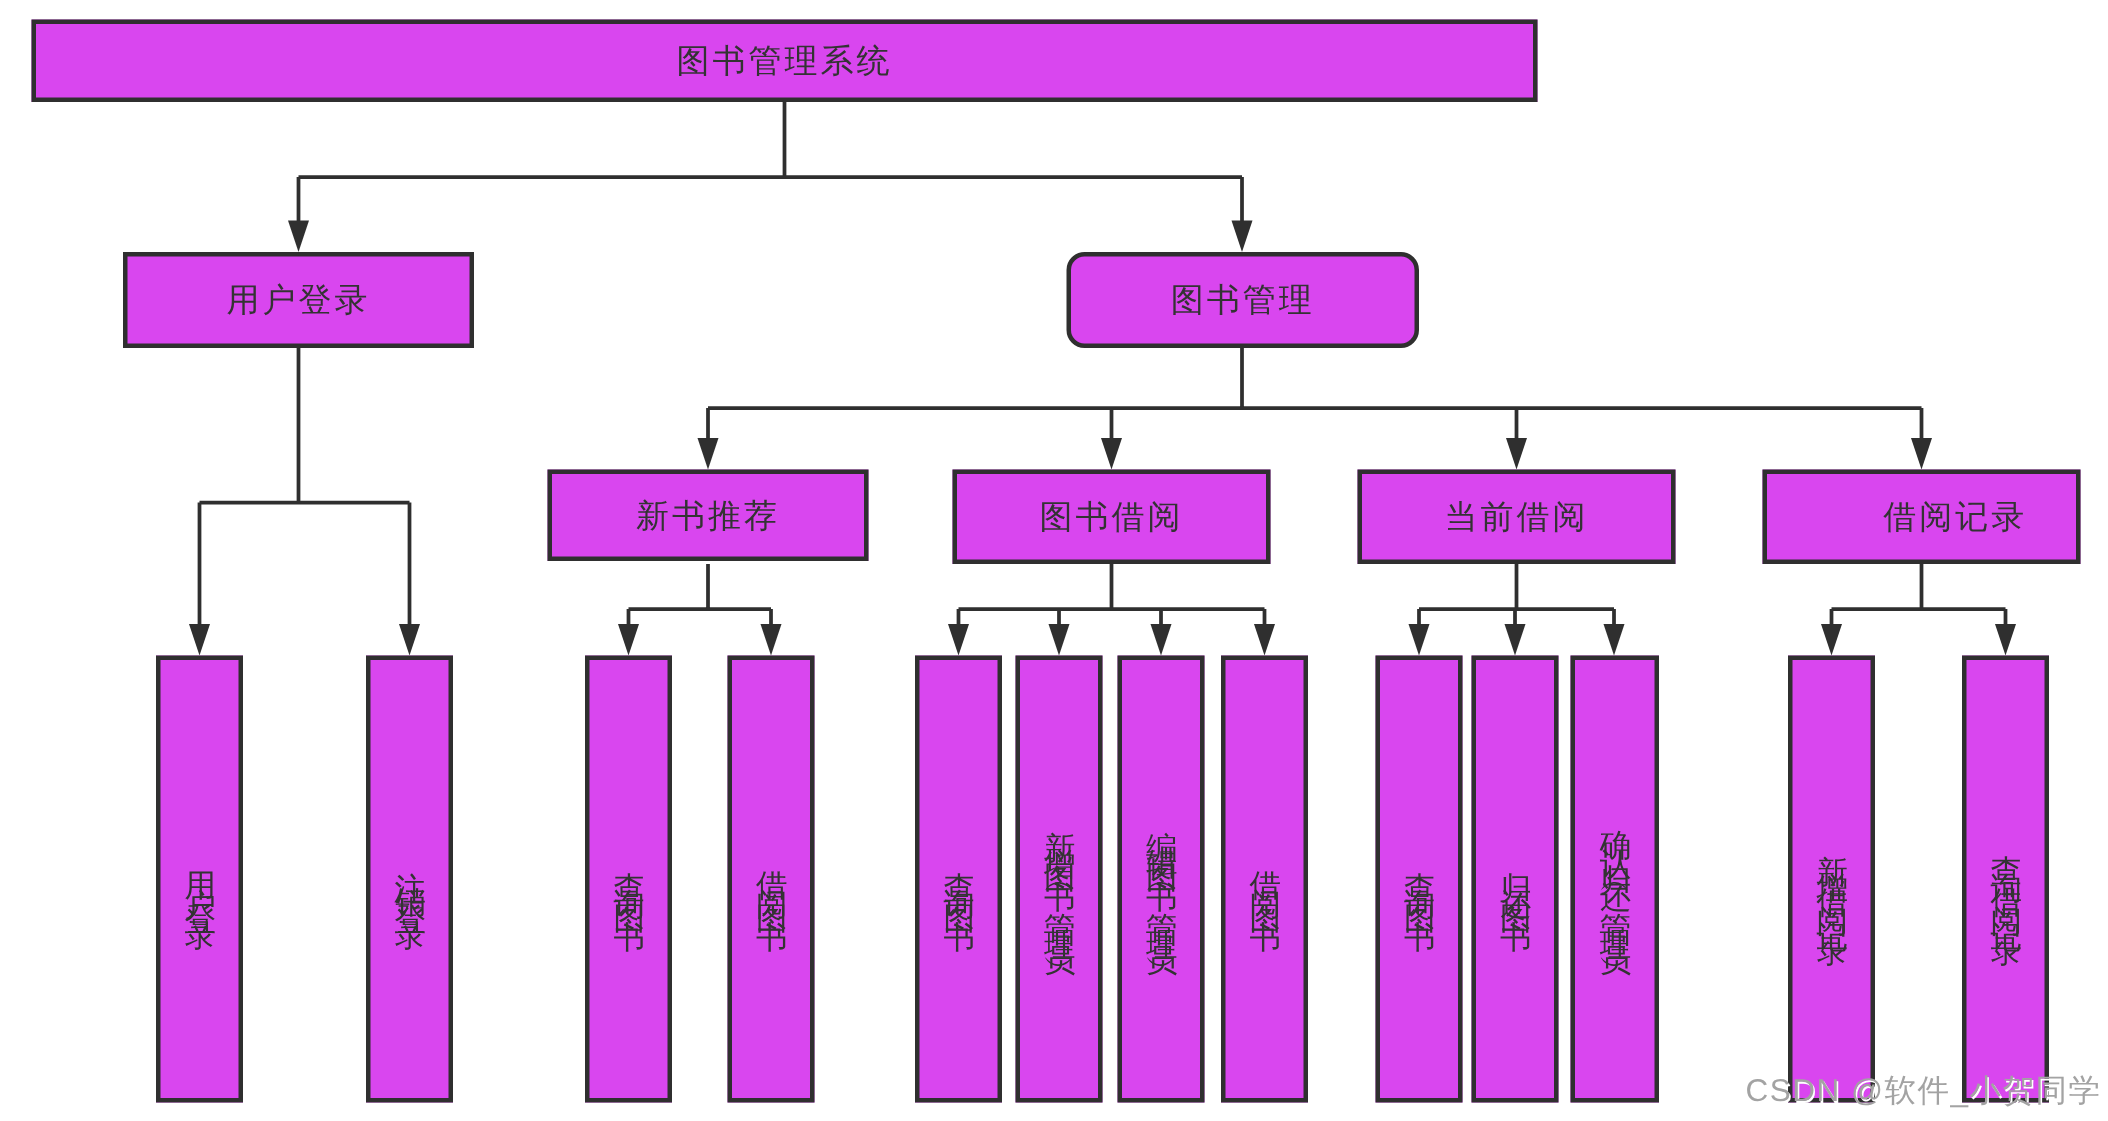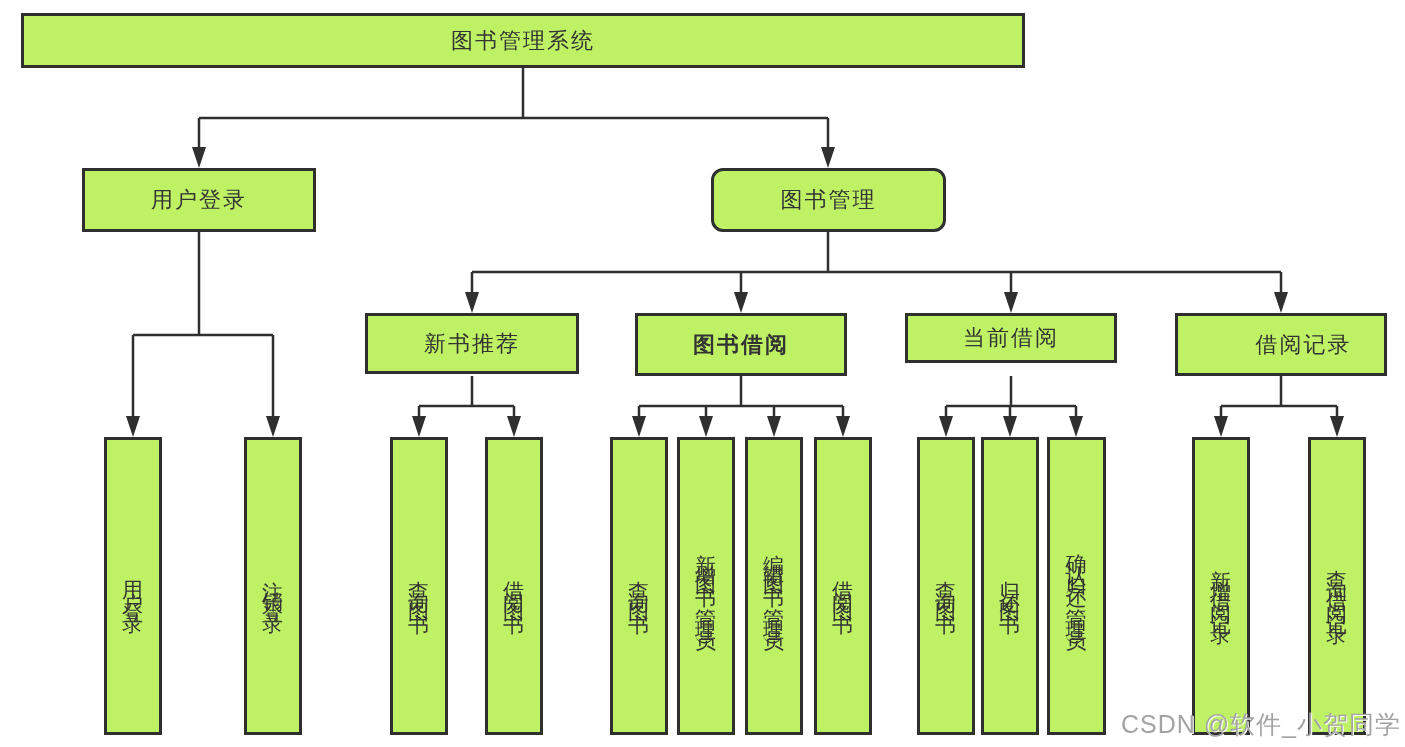--- a/index.html
+++ b/index.html
@@ -19,42 +19,42 @@
   .connectors {
     position: absolute;
     left: 0;
     top: 0;
     pointer-events: none;
   }
   .node {
     position: absolute;
     box-sizing: border-box;
     border: 3px solid #2f2f2f;
-    background: #bef264;
+    background: #d946ef;
     display: flex;
     align-items: center;
     justify-content: center;
     font-size: 22px;
     letter-spacing: 2px;
     color: #333333;
     text-align: center;
   }
   .leaf {
     writing-mode: vertical-rl;
     text-orientation: mixed;
     font-size: 21px;
     letter-spacing: 11px;
     line-height: 1;
     padding: 2px 0;
   }
   .watermark {
     position: absolute;
     right: 4px;
     bottom: 6px;
-    font-size: 25px;
+    font-size: 21px;
     color: #a3a3a3;
     letter-spacing: 1px;
     text-shadow: 1px 1px 0 #ffffff;
     white-space: nowrap;
   }
 </style>
 </head>
 <body>
 
 <div class="stage">
@@ -90,22 +90,22 @@
       <polygon points="1330,416 1344,416 1337,437"></polygon>
     </g>
   </svg>
 
   <div class="node" style="left:21px; top:13px; width:1004px; height:55px;">图书管理系统</div>
 
   <div class="node" style="left:82px; top:168px; width:234px; height:64px;">用户登录</div>
   <div class="node" style="left:711px; top:168px; width:235px; height:64px;border-radius:12px;">图书管理</div>
 
   <div class="node" style="left:365px; top:313px; width:214px; height:61px;">新书推荐</div>
-  <div class="node" style="left:635px; top:313px; width:212px; height:63px;font-weight:bold;">图书借阅</div>
-  <div class="node" style="left:905px; top:313px; width:212px; height:50px;">当前借阅</div>
+  <div class="node" style="left:635px; top:313px; width:212px; height:63px;">图书借阅</div>
+  <div class="node" style="left:905px; top:313px; width:212px; height:63px;">当前借阅</div>
   <div class="node" style="left:1175px; top:313px; width:212px; height:63px;padding-left:45px;">借阅记录</div>
 
   <div class="node leaf" style="left:104px; top:437px; width:58px; height:298px;">用户登录</div>
   <div class="node leaf" style="left:244px; top:437px; width:58px; height:298px;">注销登录</div>
 
   <div class="node leaf" style="left:390px; top:437px; width:58px; height:298px;">查询图书</div>
   <div class="node leaf" style="left:485px; top:437px; width:58px; height:298px;">借阅图书</div>
 
   <div class="node leaf" style="left:610px; top:437px; width:58px; height:298px;">查询图书</div>
   <div class="node leaf" style="left:677px; top:437px; width:58px; height:298px;">新增图书（管理员）</div>

